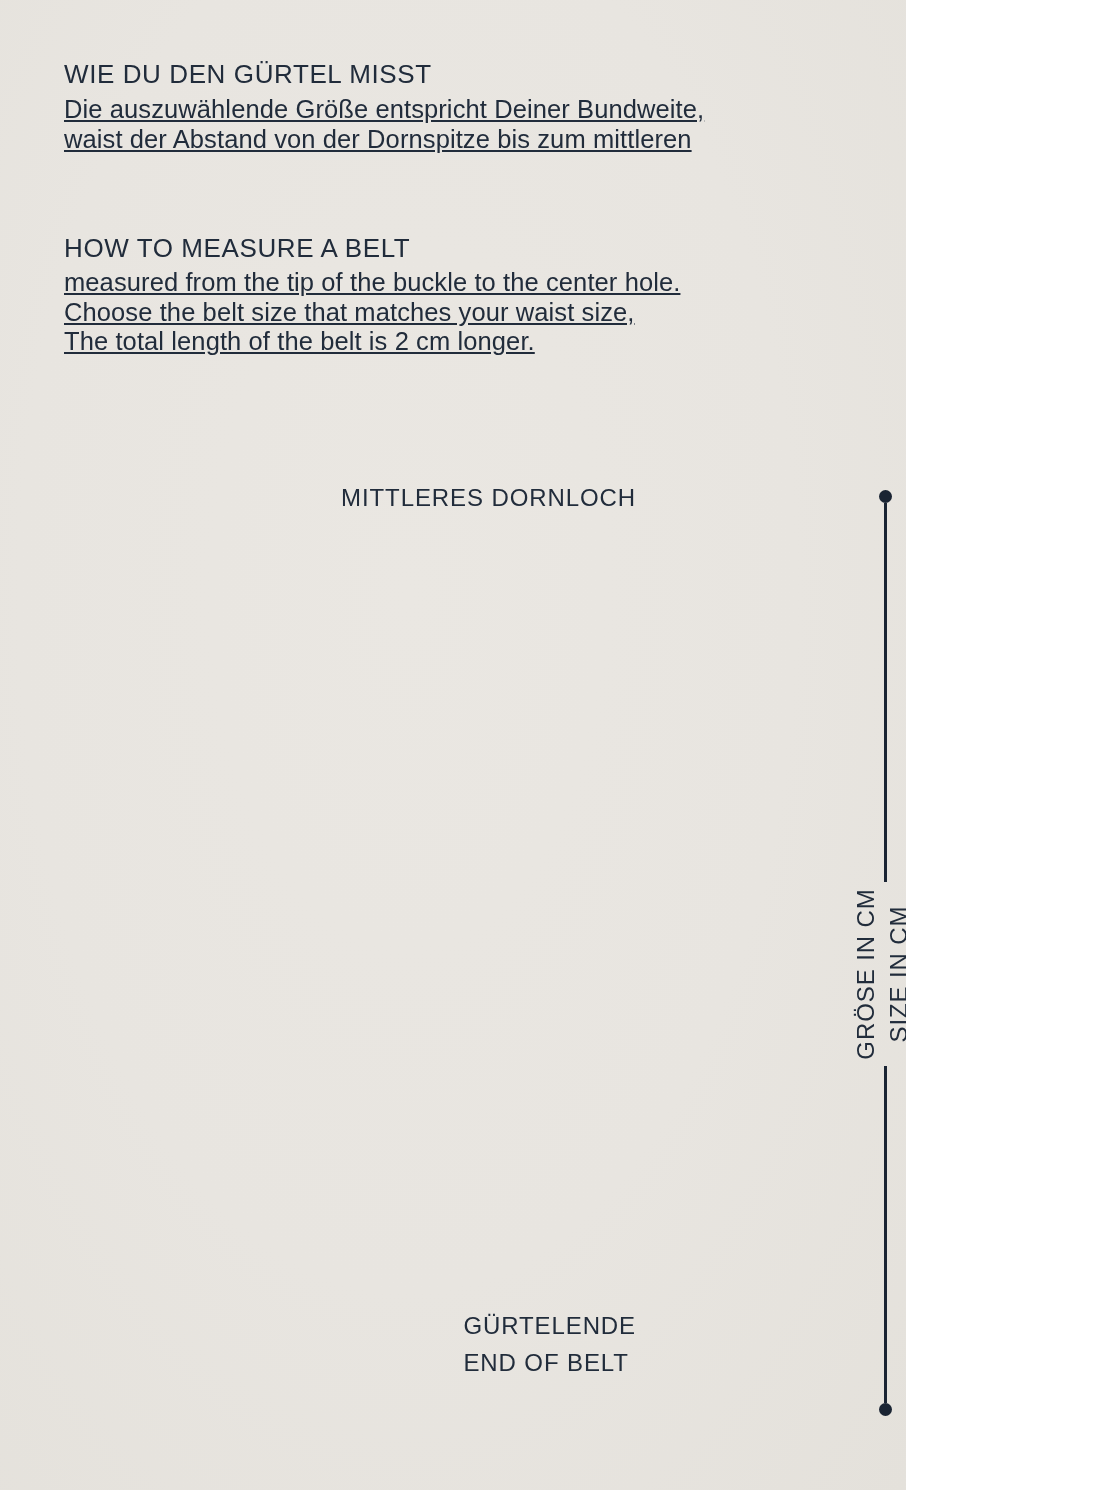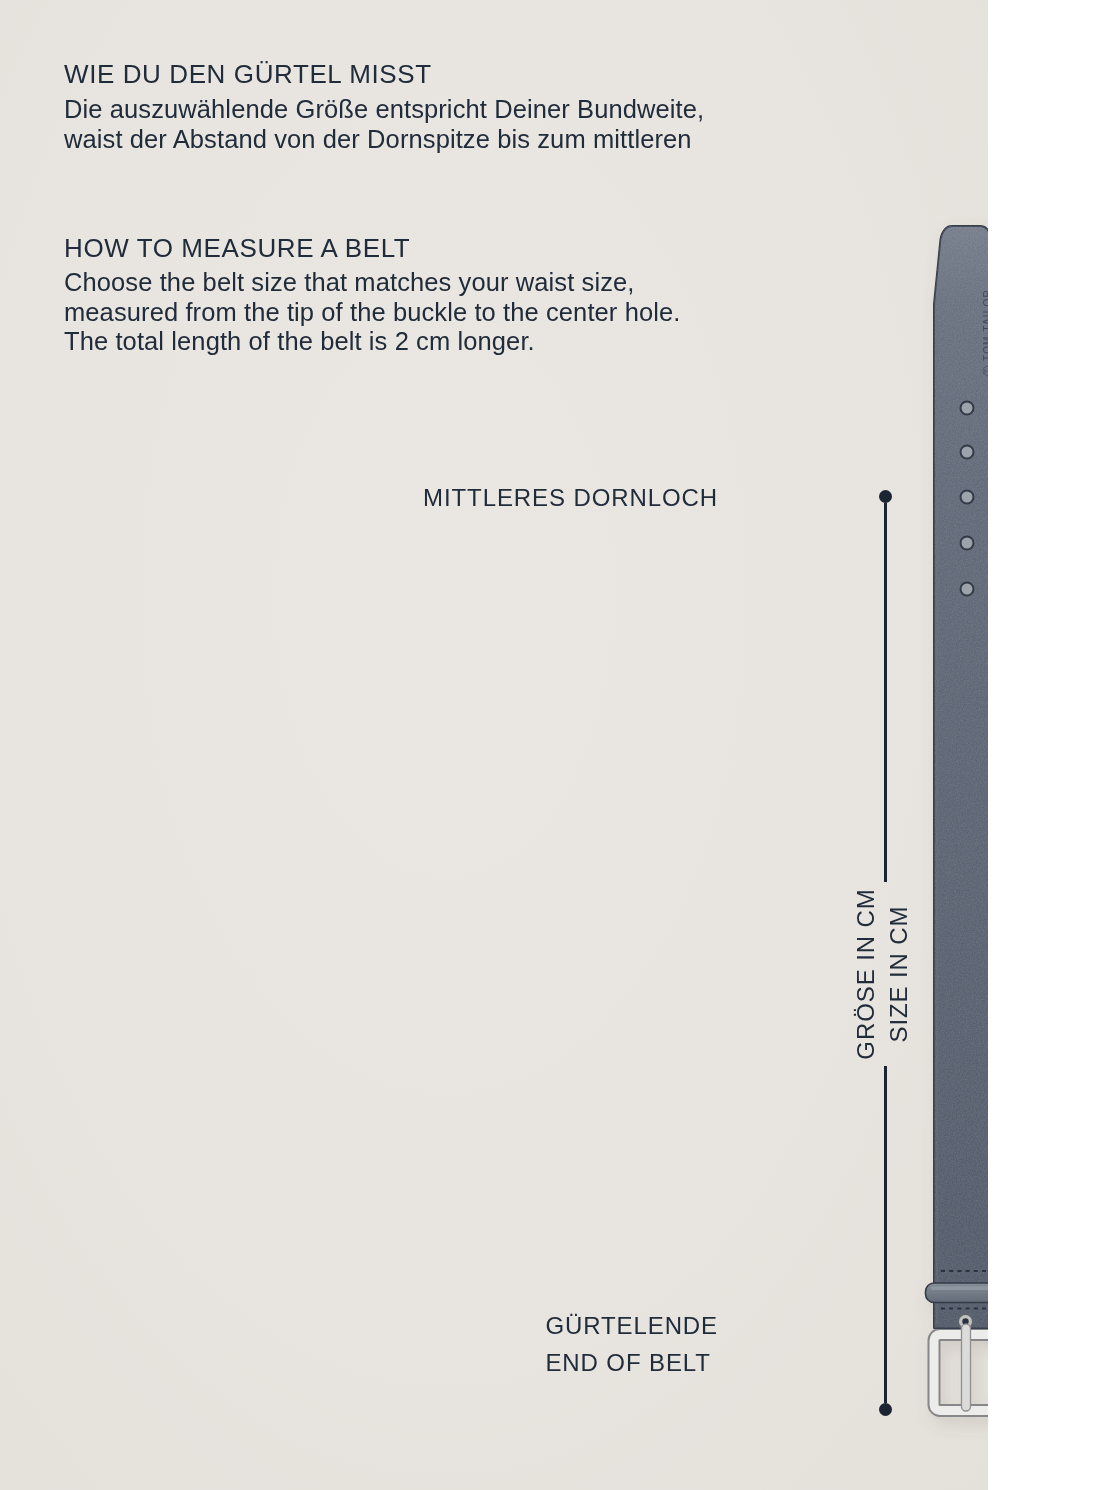--- a/index.html
+++ b/index.html
@@ -1,32 +1,32 @@
 <!DOCTYPE html>
 <html style="--background: #e8e5e0; --ink: #212c3b; --line: #1a2433; --belt: #59616f; --belt-edge: #39404d; --buckle-silver: #ececea;"><head>
 <meta charset="utf-8">
 <style>
   html,body{margin:0;padding:0;}
   .canvas{
     position:relative;
-    width:988px;height:1490px;
+    width:906px;height:1490px;
     background:radial-gradient(ellipse at 45% 40%, #eae7e2 0%, #e8e5e0 55%, #e4e1db 100%);
     font-family:"Liberation Sans", sans-serif;
     color:var(--ink,#212c3b);
     overflow:hidden;
   }
   .heading{
     position:absolute;left:64px;
     font-size:26px;line-height:26px;font-weight:400;
     letter-spacing:0.6px;white-space:nowrap;
   }
   .bodytext{
     position:absolute;left:64px;
     font-size:25.5px;line-height:30px;font-weight:400;
-    letter-spacing:0.1px;white-space:nowrap;
+    letter-spacing:0.1px;white-space:nowrap;text-decoration:underline;
   }
   .h-de{top:61px;}
   .p-de{top:94px;}
   .h-en{top:235px;}
   .p-en{top:268px;line-height:29.5px;}
   .callout{
     position:absolute;right:270px;text-align:left;
     font-size:24px;font-weight:400;letter-spacing:0.9px;white-space:nowrap;
   }
   .callout-middle{top:480px;line-height:35.5px;}
@@ -60,22 +60,22 @@
 <div class="canvas">
 
   <div class="heading h-de">WIE DU DEN GÜRTEL MISST</div>
   <div class="bodytext p-de">
     <div>Die auszuwählende Größe entspricht Deiner Bundweite,</div>
     <div>waist der Abstand von der Dornspitze bis zum mittleren</div>
   </div>
 
   <div class="heading h-en">HOW TO MEASURE A BELT</div>
   <div class="bodytext p-en">
+    <div>measured from the tip of the buckle to the center hole.</div>
     <div>Choose the belt size that matches your waist size,</div>
-    <div>measured from the tip of the buckle to the center hole.</div>
     <div>The total length of the belt is 2 cm longer.</div>
   </div>
 
   <div class="callout callout-middle">
     <div>MITTLERES DORNLOCH</div>
   </div>
   <div class="callout callout-end">
     <div>GÜRTELENDE</div>
     <div>END OF BELT</div>
   </div>

